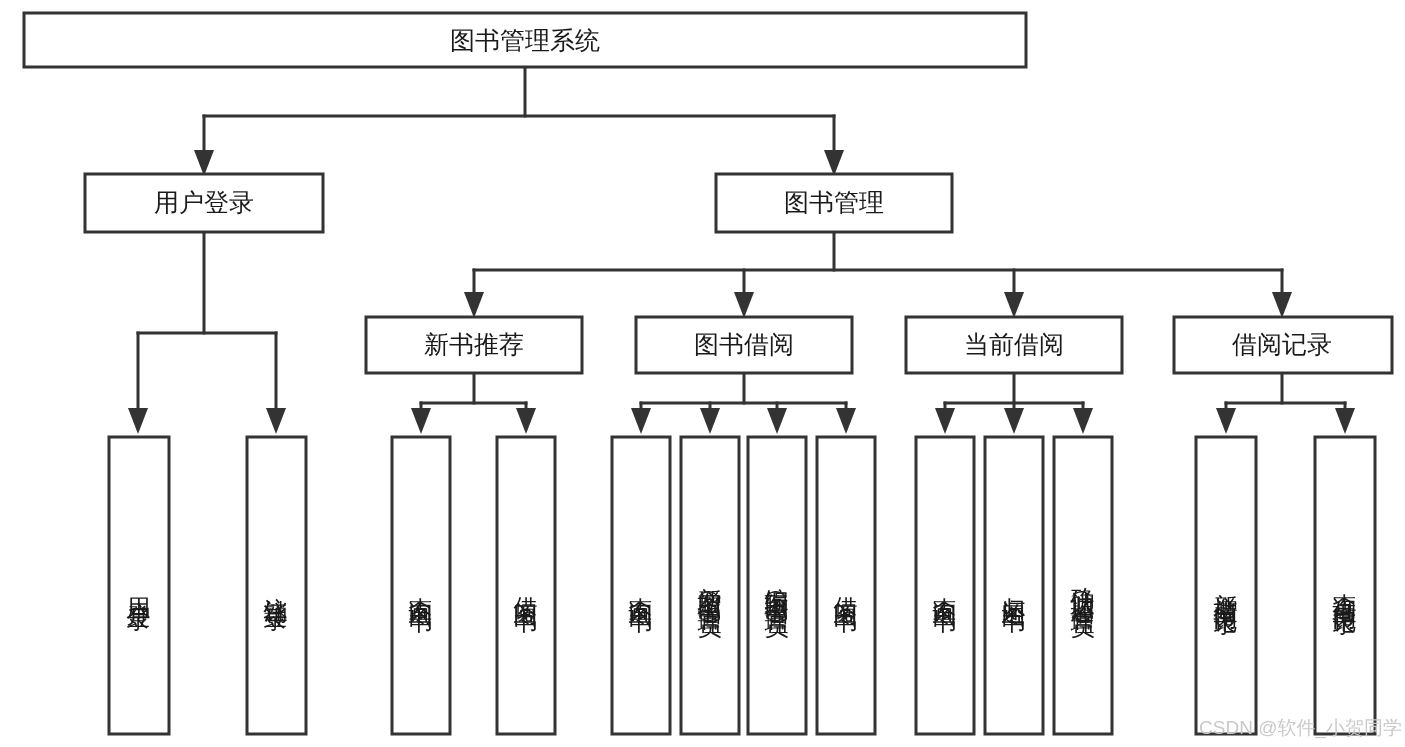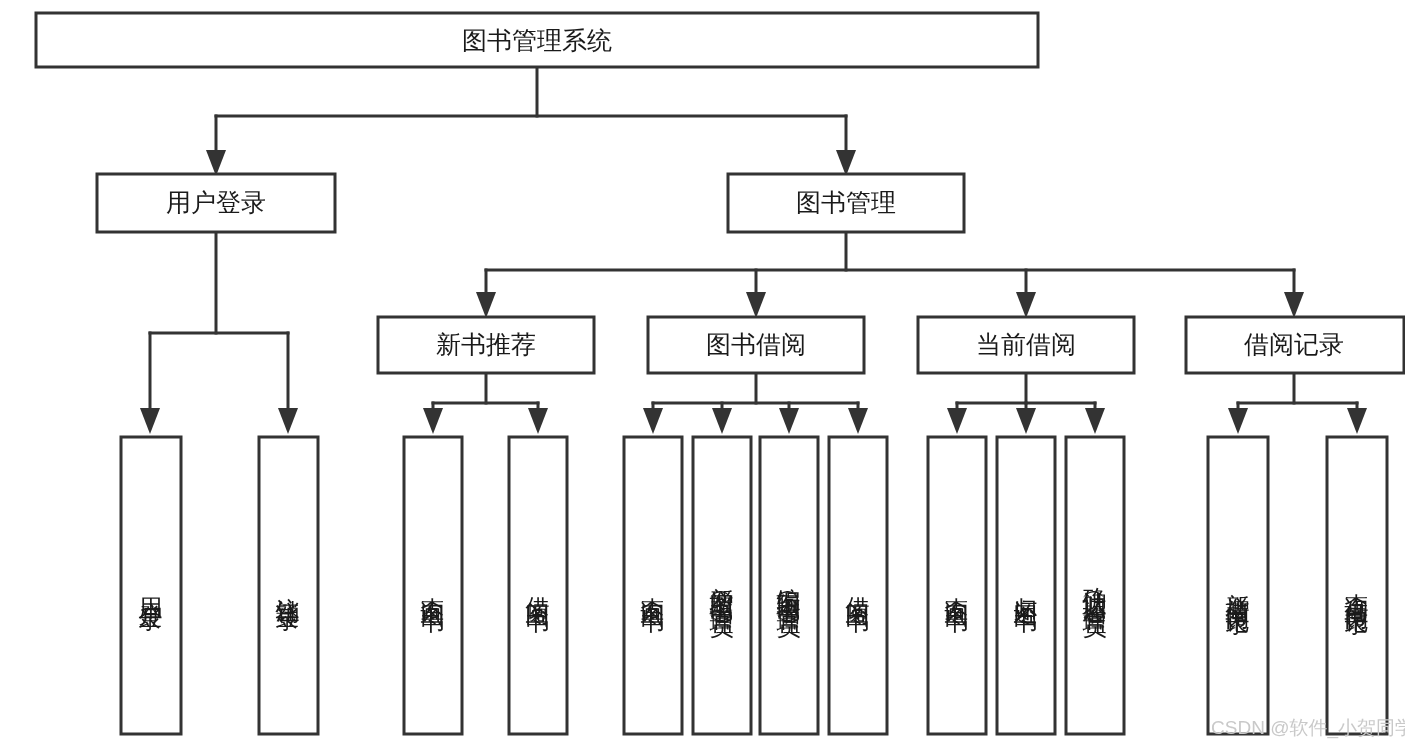--- a/index.html
+++ b/index.html
@@ -9,21 +9,21 @@
   }
   body {
     width: 1405px;
     height: 747px;
     font-family: "Liberation Sans", "DejaVu Sans", sans-serif;
     overflow: hidden;
     position: relative;
   }
   #diagram-root {
     position: absolute;
-    left: 16px;
+    left: 4px;
     top: 0;
     width: 1210px;
     height: 747px;
   }
   svg.flow {
     display: block;
     width: 1405px;
     height: 747px;
   }
   .node-rect {

